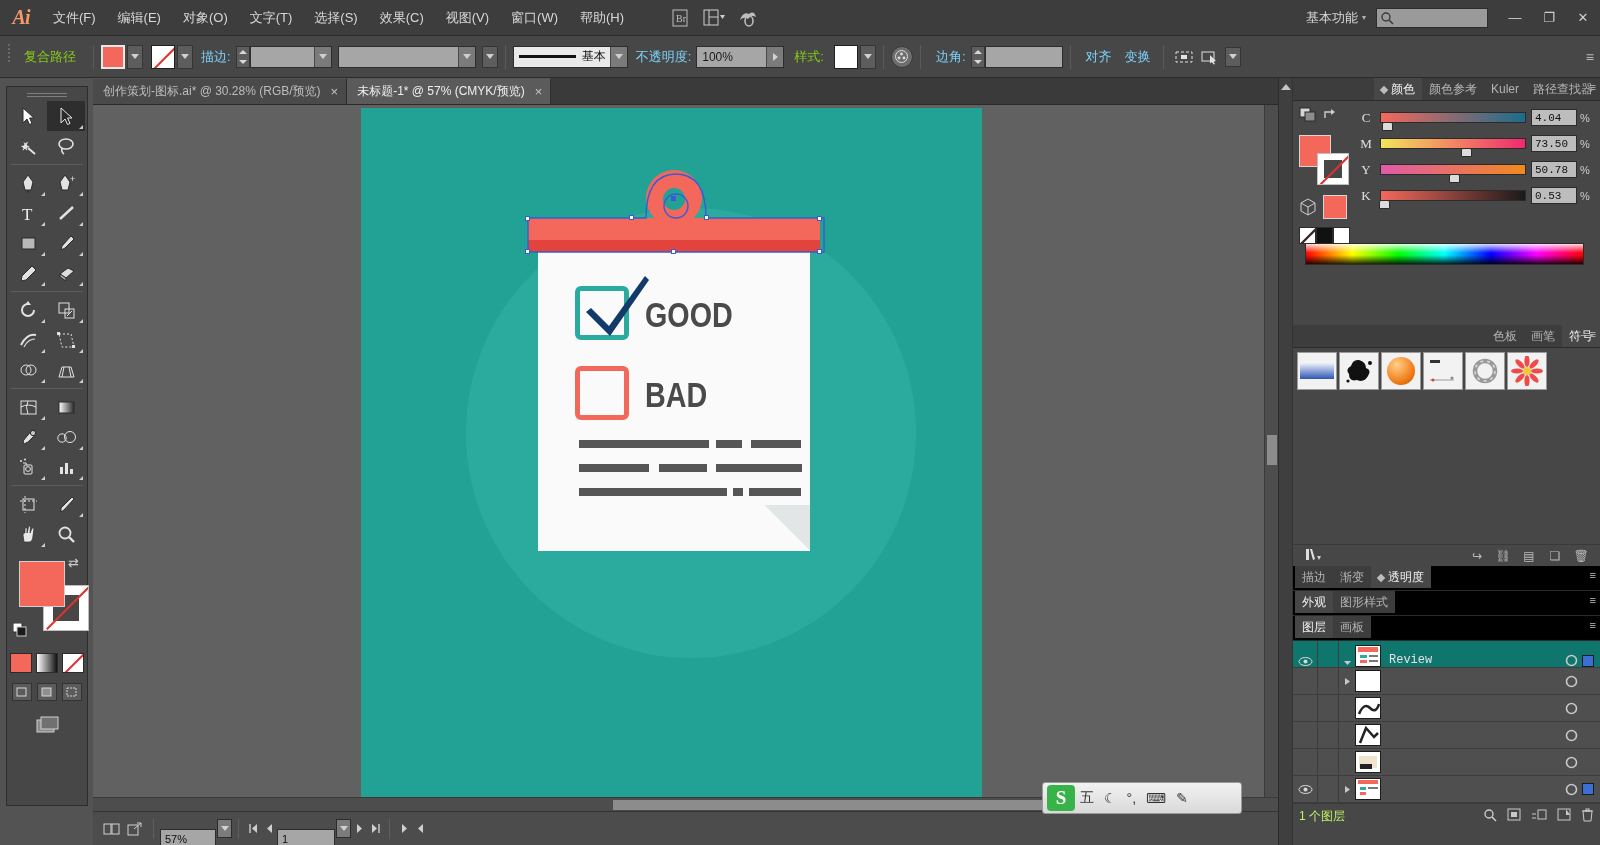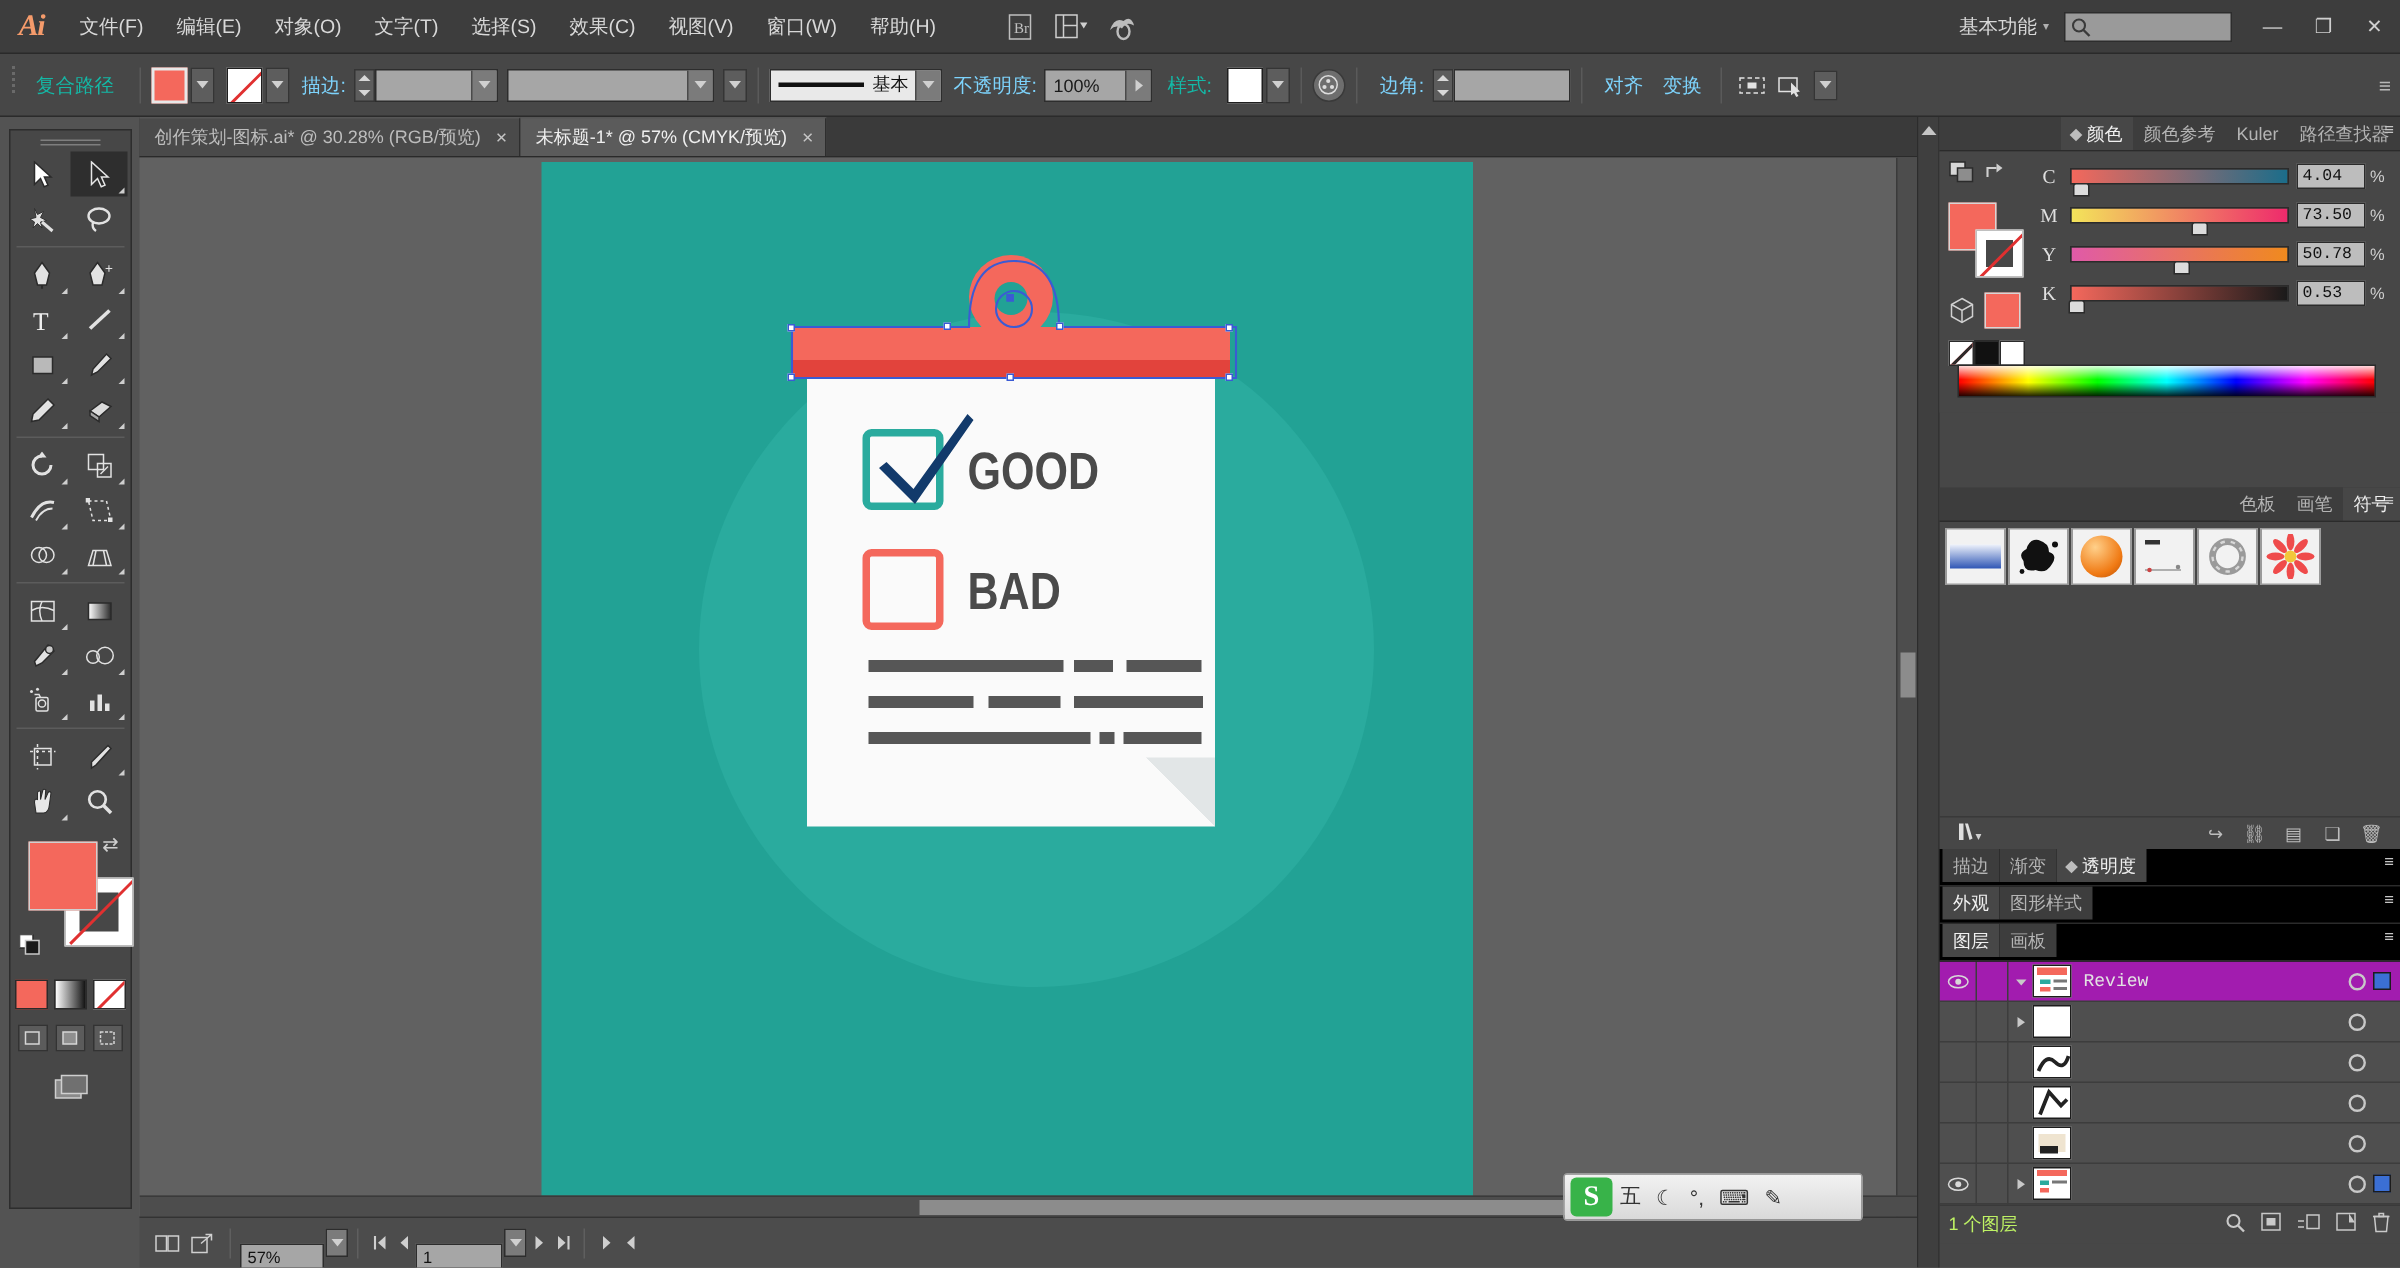--- a/index.html
+++ b/index.html
@@ -45,21 +45,21 @@
   }
 
   
   .controlbar {
     position: absolute; top: 36px; left: 0; width: 1600px; height: 42px;
     background: #474747; display: flex; align-items: center;
     border-bottom: 1px solid #2b2b2b; padding-left: 4px;
   }
   .cb-grip { width: 10px; height: 30px; opacity: .5; }
   .cb-grip .d { width:2px;height:2px;background:#8d8d8d;margin:2px auto; }
-  .cb-label { font-size: 13px; color: #14b8a6; padding: 0 10px; white-space: nowrap; }
+  .cb-label { font-size: 13px; color: #84cc16; padding: 0 10px; white-space: nowrap; }
   .cb-label-orange { font-size: 13px; color: #7dd3fc; padding: 0 5px 0 8px; white-space: nowrap; }
   .cb-sep { width: 1px; height: 24px; background: #5a5a5a; margin: 0 7px; }
   .swatch-btn {
     width: 24px; height: 24px; border: 1px solid #1f1f1f; background: #fff;
   }
   .swatch-btn.fill { background: #f4685c; border: 2px solid #e8e8e8; }
   .swatch-none {
     width: 24px; height: 24px; background: #fff; border: 1px solid #1f1f1f; position: relative; overflow: hidden;
   }
   .swatch-none::after {
@@ -299,21 +299,21 @@
     height: 22px; display:flex; align-items:center; padding: 0 6px;
     border-top: 1px solid #393939; color:#bdbdbd;
   }
   .sym-footer .sp { flex: 1; }
   .sym-footer .fi { width: 26px; text-align:center; }
   .layer-list { background: #4f4f4f; }
   .layer-row {
     display: flex; align-items: center; height: 27px; border-bottom: 1px solid #3d3d3d;
     font-size: 12px; color: #e2e2e2;
   }
-  .layer-row.sel { background: #a21caf; }
+  .layer-row.sel { background: #0f766e; align-items: flex-end; }
   .lr-eye { width: 24px; display:flex;align-items:center;justify-content:center; }
   .lr-lock { width: 22px; border-left: 1px solid #3d3d3d; border-right: 1px solid #3d3d3d; height: 27px; }
   .lr-tri { width: 16px; display:flex;align-items:center;justify-content:center; }
   .lr-thumb { width: 26px; height: 22px; background:#fff; border: 1px solid #1c1c1c; overflow:hidden; position:relative; }
   .lr-name { flex: 1; padding-left: 8px; font-family:"Liberation Mono", monospace; font-size: 12px; }
   .lr-circ { width: 22px; display:flex;align-items:center;justify-content:center; }
   .lr-sq { width: 12px; height: 12px; background:#3b6fd4; border:1px solid #1c1c1c; margin-right:6px; }
   .layers-footer {
     height: 26px; display:flex;align-items:center; padding: 0 6px; font-size: 12px; color:#bef264;
     background: #474747; border-top: 1px solid #3a3a3a;
@@ -438,21 +438,21 @@
     <div class="cb-sep"></div>
     <div class="combo combo-white" style="width:115px">
       <div class="stroke-preview"></div>
       <span style="color:#111;font-size:12px;margin-right:4px">基本</span>
       <div class="cb-arrow">
           <div class="caret-d"></div>
         </div>
     </div>
 
     <div class="cb-label-orange">不透明度:</div>
-    <div class="combo" style="width:72px">
+    <div class="combo" style="width:88px">
       <span>100%</span>
       <div class="cb-arrow">
           <div class="caret-r"></div>
         </div>
     </div>
 
     <div class="cb-label">样式:</div>
     <div class="swatch-btn"></div>
     <div class="mini-drop">
         <div class="caret-d"></div>

